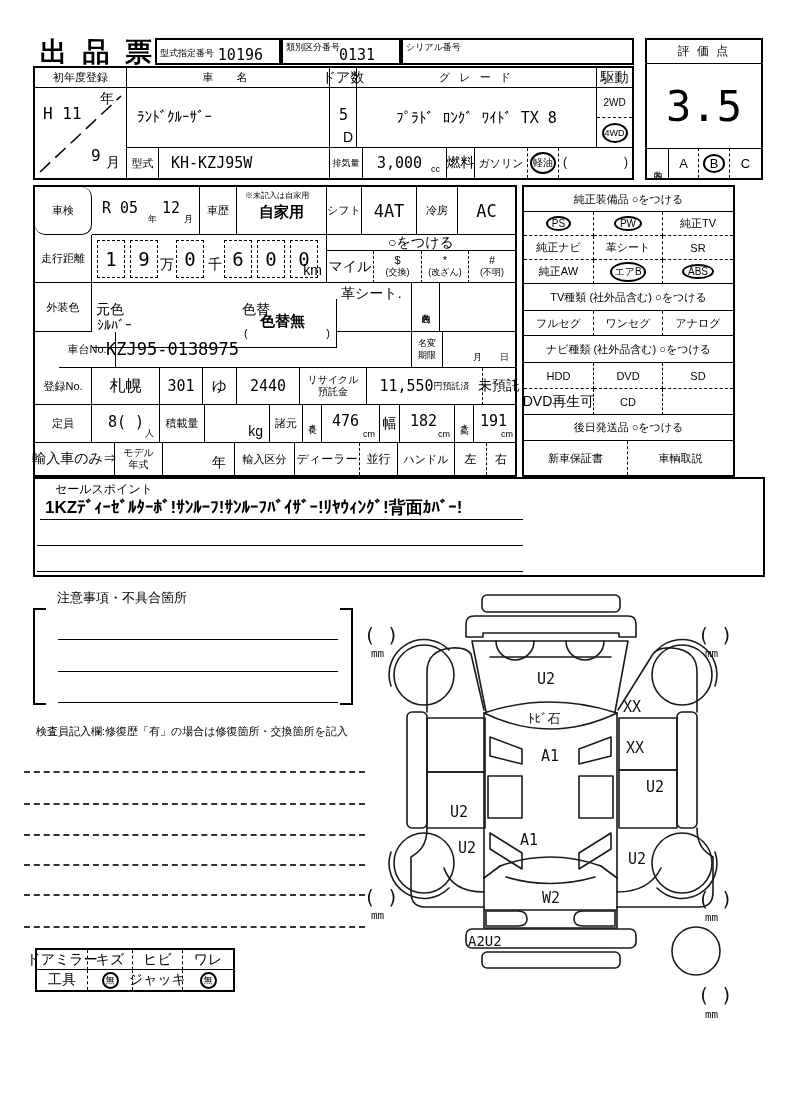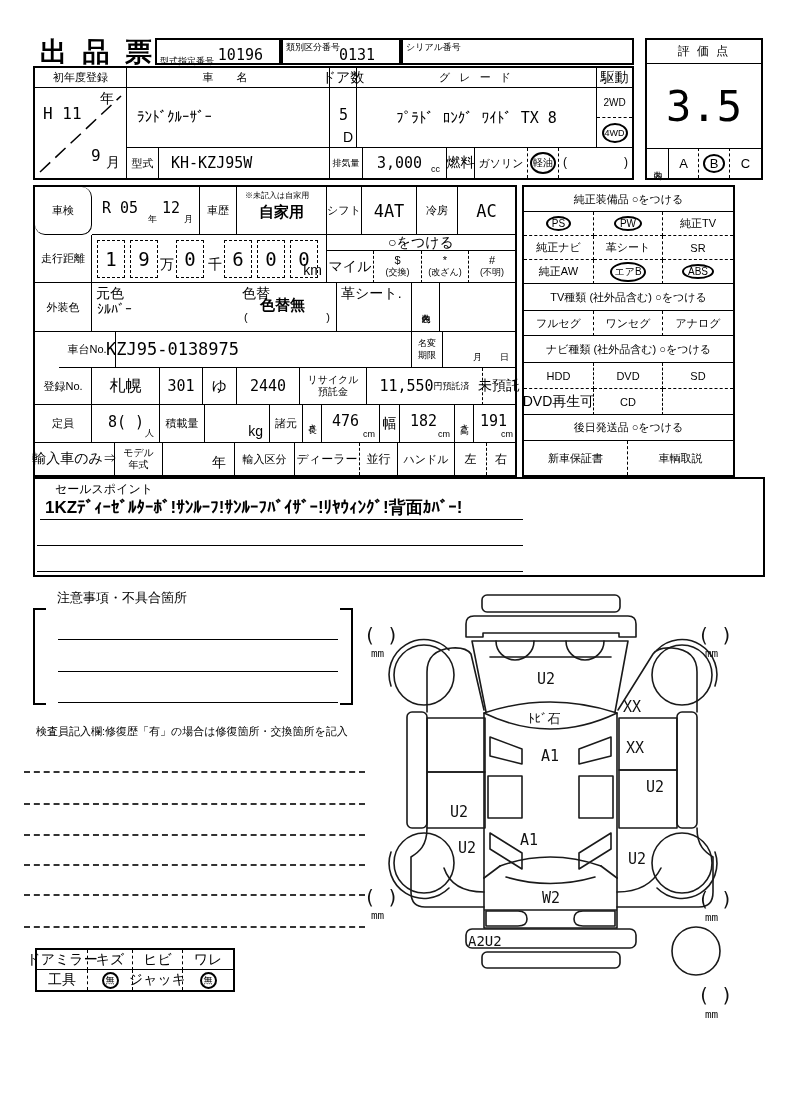--- a/index.html
+++ b/index.html
@@ -25,21 +25,21 @@
   svg text{font-family:"DejaVu Sans Mono","Liberation Mono",monospace;fill:#111;stroke:none;}
 </style>
 </head>
 <body>
 
 <div class="page">
 
   <div class="abs" style="left:40px;top:34px;font-size:27px;font-weight:bold;letter-spacing:4px;">出 品 票</div>
 
   <div class="frame" style="left:155px;top:38px;width:126px;height:27px;">
-    <span class="abs lbl9" style="left:3px;top:15px;text-align:right;">型式指定番号</span>
+    <span class="abs lbl9" style="left:3px;top:7px;text-align:right;">型式指定番号</span>
     <span class="abs val" style="right:16px;top:6px;">10196</span>
   </div>
   <div class="frame" style="left:281px;top:38px;width:120px;height:27px;">
     <span class="abs lbl9" style="left:3px;top:1px;">類別区分番号</span>
     <span class="abs val" style="right:24px;top:6px;">0131</span>
   </div>
   <div class="frame" style="left:401px;top:38px;width:233px;height:27px;">
     <span class="abs lbl9" style="left:3px;top:1px;">シリアル番号</span>
     <span class="abs val" style="right:16px;top:6px;"></span>
   </div>
@@ -147,21 +147,21 @@
       </div>
   </div>
   <div class="cell cc bb" style="left:469px;top:251px;width:46px;height:32px;">
     <div>
         <div style="font-size:11px;">#</div>
         <div style="font-size:9px;">(不明)</div>
       </div>
   </div>
 
   <div class="cell cc br bb lbl" style="left:35px;top:283px;width:57px;height:49px;">外装色</div>
-  <div class="cell br bb" style="left:92px;top:283px;width:245px;height:49px;">
+  <div class="cell br bb" style="left:92px;top:299px;width:245px;height:49px;">
     <span class="abs lbl10" style="left:4px;top:2px;">元色</span>
     <span class="abs" style="left:5px;top:18px;font-size:14px;">ｼﾙﾊﾞｰ</span>
     <span class="abs lbl10" style="left:150px;top:2px;">色替</span>
     <span class="abs" style="left:168px;top:13px;font-size:15px;font-weight:bold;">色替無</span>
     <span class="abs lbl" style="left:152px;top:28px;">(</span>
     <span class="abs lbl" style="right:6px;top:28px;">)</span>
   </div>
   <div class="cell br bb" style="left:337px;top:283px;width:75px;height:49px;">
     <span class="abs lbl10" style="left:4px;top:2px;">革シート.</span>
   </div>

